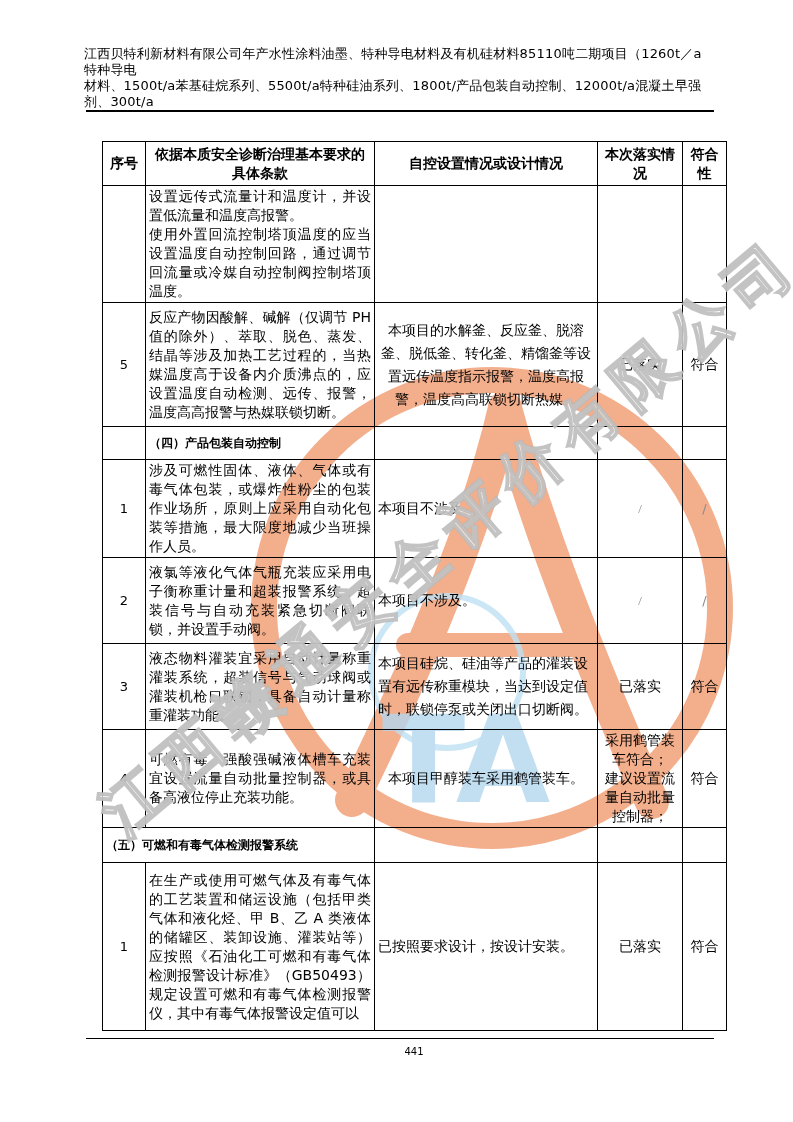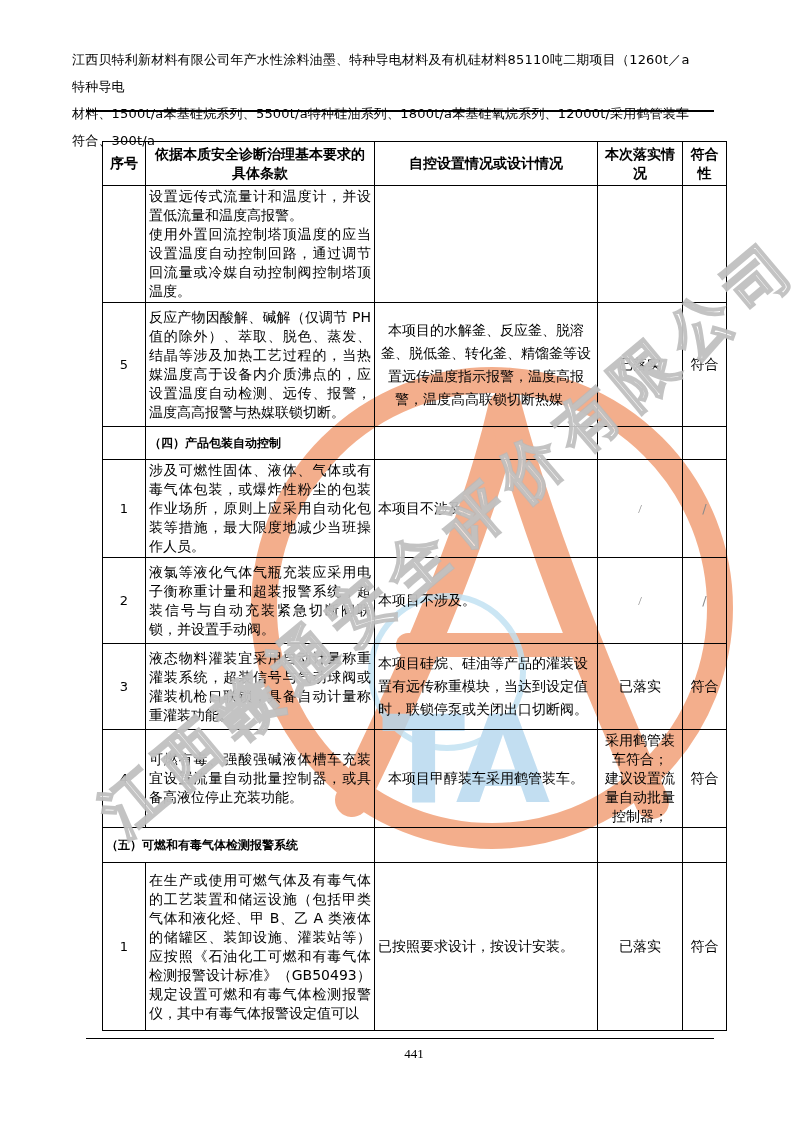--- a/index.html
+++ b/index.html
@@ -8,22 +8,22 @@
 
   
   .wm-logo { position:absolute; left:0; top:0; width:793px; height:1122px; z-index:0; pointer-events:none; }
   
   .wm-text { position:absolute; left:110px; top:780px; z-index:3; pointer-events:none;
              font-size:62px; font-weight:bold; letter-spacing:12px; white-space:nowrap;
              transform:rotate(-40deg); transform-origin:0 50%;
              color:rgba(255,255,255,0.72); -webkit-text-stroke:2px rgba(185,185,185,0.85); }
 
   
-  .header { position:absolute; left:72px; top:46px; width:628px; z-index:2;
-            font-size:13px; line-height:27px; letter-spacing:0.2px; }
+  .header { position:absolute; left:84px; top:46px; width:628px; z-index:2;
+            font-size:13px; line-height:16px; letter-spacing:0.2px; }
   .header-line3 { display:flex; justify-content:space-between; align-items:flex-end; }
   .doc-number { font-weight:bold; font-size:13.5px; }
   .header-rule { position:absolute; left:86px; top:110px; width:628px; border-top:2.5px solid #000; z-index:2; }
 
   
   .doc-table { position:absolute; left:102px; top:141px; width:624px; z-index:2;
                border-collapse:collapse; table-layout:fixed; font-size:14px; background:transparent; }
   .doc-table td, .doc-table th { border:1px solid #000; padding:1px 3px; vertical-align:middle; overflow:hidden; }
   .doc-table th { font-weight:bold; line-height:19px; text-align:center; padding:2px 3px; }
   .doc-table th.th-left { text-align:center; }
@@ -32,21 +32,21 @@
   .cell-control{ line-height:23px; padding:2px 5px; white-space:pre-line;margin-left:12px; }
   .cell-status { text-align:center; line-height:19px; padding:2px 3px; white-space:pre-line;font-family:Liberation Serif, serif; }
   .cell-conform{ text-align:center; }
   .center { text-align:center; }
   .slash { color:#8a8a8a; vertical-align:top; text-align:center; font-size:13px; padding-top:3px; }
   .section-cell { font-weight:bold; padding:4px 7px; font-size:12px; }
 
   
   .footer-rule { position:absolute; left:86px; top:1038px; width:628px; border-top:1.5px solid #000; z-index:2; }
   .page-number { position:absolute; left:102px; top:1046px; width:624px; text-align:center;
-                 font-size:13px; z-index:2;font-family:Liberation Serif, serif; }
+                 font-size:10px; z-index:2; }
 </style>
 </head>
 <body>
 
 <div class="page">
 
   <svg class="wm-logo" viewBox="0 0 793 1122" xmlns="http://www.w3.org/2000/svg">
     <g opacity="0.85">
       <circle cx="492" cy="608" r="228" fill="none" stroke="#F2A178" stroke-width="26"></circle>
       <path d="M 505 408 Q 470 560 352 800" fill="none" stroke="#F2A178" stroke-width="34" stroke-linecap="round"></path>
@@ -56,21 +56,21 @@
     <g opacity="0.8">
       <circle cx="447" cy="672" r="76" fill="none" stroke="#BFE0F2" stroke-width="6"></circle>
       <text x="382" y="802" font-size="122" font-weight="bold" fill="#B3D6EE" font-family="DejaVu Sans, sans-serif">TA</text>
     </g>
   </svg>
 
   <div class="wm-text">江西赣通安全评价有限公司</div>
 
   <div class="header">
     <div>江西贝特利新材料有限公司年产水性涂料油墨、特种导电材料及有机硅材料85110吨二期项目（1260t／a特种导电</div>
-    <div>材料、1500t/a苯基硅烷系列、5500t/a特种硅油系列、1800t/a苯基硅氧烷系列、12000t/采用鹤管装车符合、300t/a</div>
+    <div>材料、1500t/a苯基硅烷系列、5500t/a特种硅油系列、1800t/产品包装自动控制、12000t/a混凝土早强剂、300t/a</div>
   </div>
   <div class="header-rule"></div>
 
   <table class="doc-table">
     <colgroup>
       <col style="width:43px">
         <col style="width:229px">
         <col style="width:223px">
         <col style="width:85px">
         <col style="width:44px">

